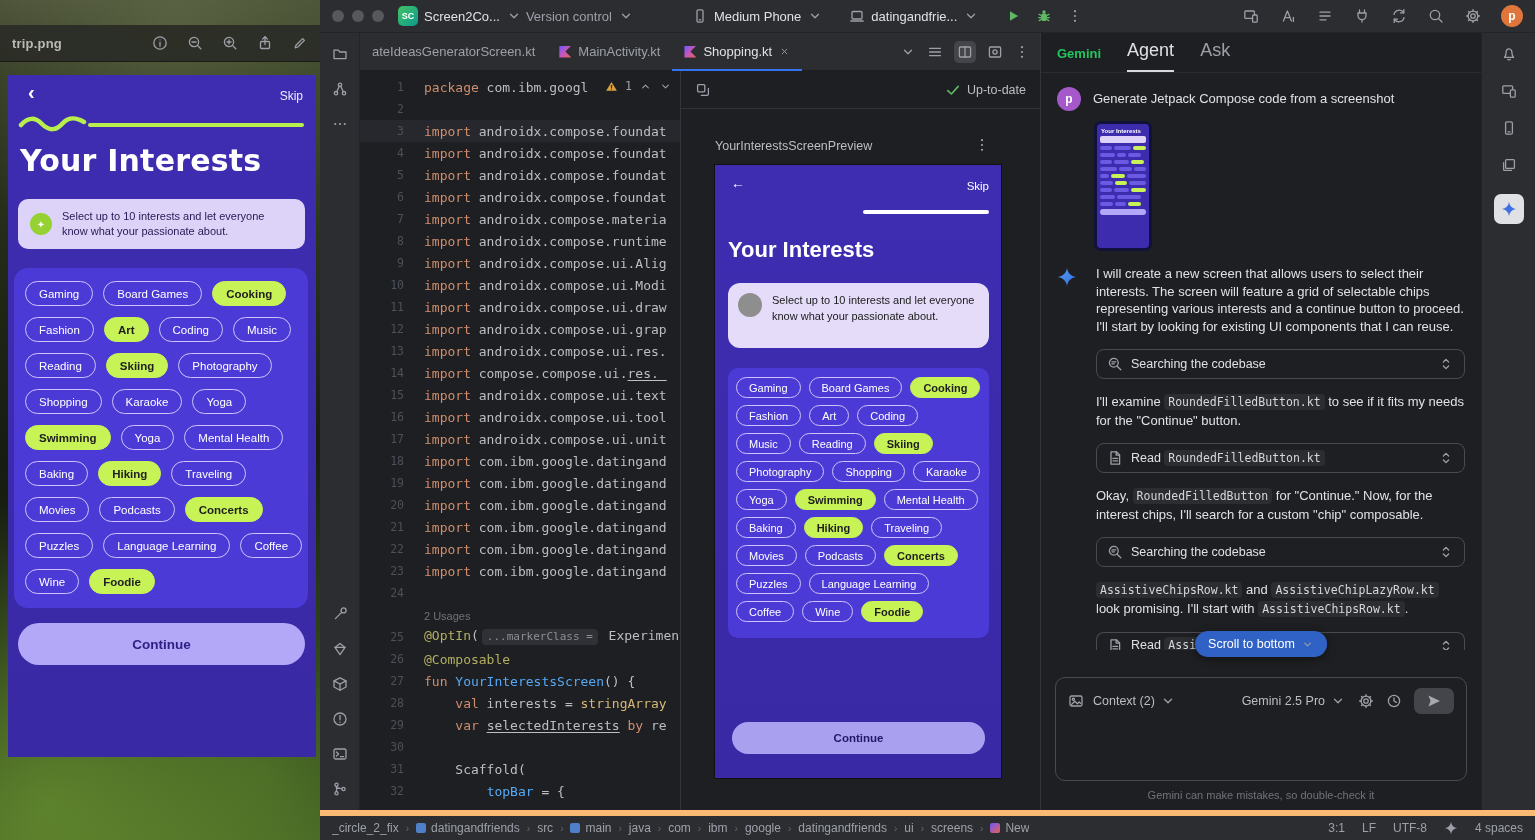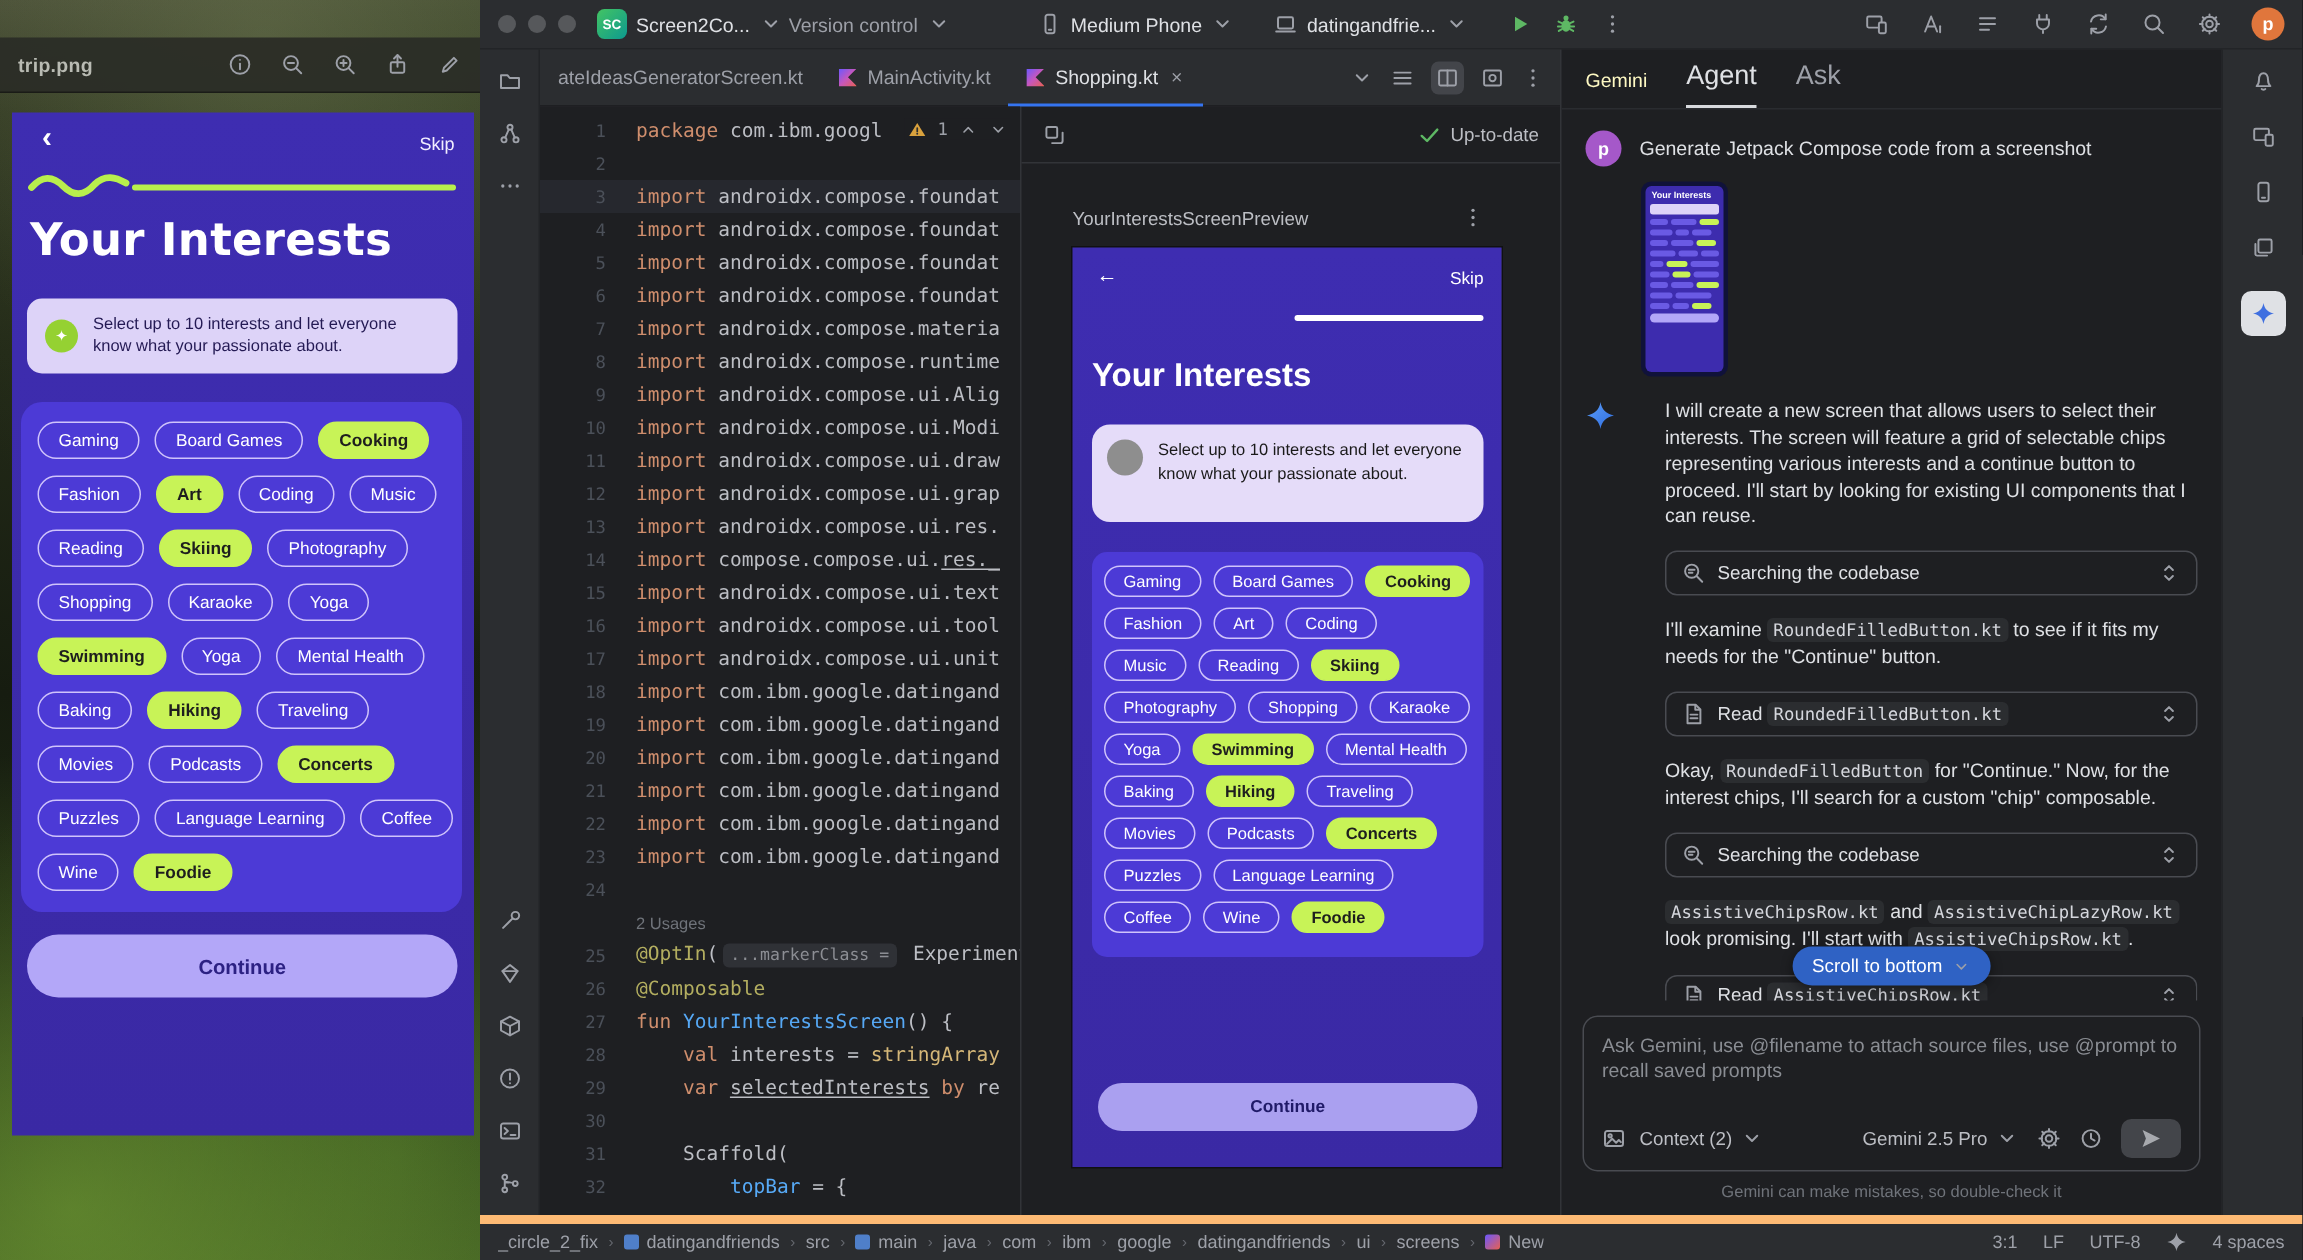--- a/index.html
+++ b/index.html
@@ -98,36 +98,36 @@
   .ph-info-circle{width:24px;height:24px;border-radius:50%;background:#8e8e8e;flex:none}
   .ph-info-text{font-size:11px;line-height:1.45;color:#1a1a1a}
   .ph-chips{position:absolute;left:13px;right:12px;top:203px;height:270px;background:#4c3ad6;border-radius:10px;padding:9px 8px;overflow:hidden}
   .ph-chips .chip-row{gap:8px;margin-bottom:7px}
   .ph-chips .chip{height:21px;font-size:11px;padding:0 12px;border-width:1px;border-radius:12px}
   .ph-continue{position:absolute;left:17px;right:16px;top:557px;height:32px;background:#aaa0f0;border-radius:17px;color:#201a68;font-size:11.5px;font-weight:700;display:flex;align-items:center;justify-content:center}
 
   
   .gemini{width:441px;flex:none;background:#1e1f22;border-left:1px solid #323438;display:flex;flex-direction:column;min-width:0}
   .gm-header{height:40px;flex:none;display:flex;align-items:flex-end;gap:26px;padding:0 16px;border-bottom:1px solid #2a2c30}
-  .gm-title{color:#fef9c3;font-weight:400;font-size:13px;padding-bottom:11px}
+  .gm-title{color:#22c55e;font-weight:700;font-size:13px;padding-bottom:11px}
   .gm-tab{color:#9da0a8;font-size:18px;padding-bottom:11px;cursor:default}
   .gm-tab.active{color:#dfe1e5;border-bottom:2px solid #d8dade;padding-bottom:9px}
   .gm-chat{flex:1;position:relative;overflow:hidden;padding:0 16px;min-height:0}
   .gm-user{display:flex;gap:12px;align-items:flex-start;margin-top:14px}
   .gm-avatar{width:24px;height:24px;border-radius:50%;background:#a558c9;color:#fff;font-size:12px;font-weight:700;display:flex;align-items:center;justify-content:center;flex:none}
   .gm-user-text{color:#dfe1e5;font-size:13px;padding-top:4px}
   .gm-thumb{margin:10px 0 14px 37px;width:58px;height:130px;border-radius:7px;background:#10123a;padding:3px}
   .gm-thumb-screen{width:100%;height:100%;background:#3d2cae;border-radius:4px;padding:3px;overflow:hidden}
   .tb-mini-title{color:#fff;font-size:6px;font-weight:700;margin:1px 0 2px 1px;white-space:nowrap}
   .tb-mini-info{height:7px;background:#ddd3f8;border-radius:2px;margin-bottom:3px}
   .tb-mini-row{display:flex;gap:2px;margin-bottom:3px}
   .tb-pill{height:4px;border-radius:2px;background:#6a5ae4}
   .tb-pill.sel{background:#c8f357}
   .tb-mini-btn{height:6px;background:#b3a7f8;border-radius:3px;margin-top:3px}
-  .gm-msg{display:flex;gap:31px;margin-top:14px}
+  .gm-msg{display:flex;gap:17px;margin-top:14px}
   .gm-star{flex:none;width:22px;padding-top:2px}
   .gm-body{flex:1;min-width:0}
   .gm-p{color:#dfe1e5;font-size:13px;line-height:17.5px;margin:0 0 14px 0}
   code.inline{font-family:"DejaVu Sans Mono",monospace;font-size:11.5px;background:#2b2d30;border-radius:4px;padding:1px 4px;color:#d5d7dd;white-space:nowrap}
   .gm-card{height:30px;border:1px solid #494b51;border-radius:8px;display:flex;align-items:center;gap:8px;padding:0 10px;margin:0 0 14px 0;color:#dfe1e5;font-size:12.5px}
   .gm-card .uf{margin-left:auto}
   .gm-card.partial{height:18px;margin-bottom:0;border-bottom:none;border-radius:8px 8px 0 0;align-items:flex-start;padding-top:5px;overflow:hidden}
   .gm-scroll{position:absolute;left:50%;transform:translateX(-50%);bottom:10px;background:#2f62c4;color:#fff;font-size:12.5px;padding:6px 13px;border-radius:15px;display:flex;gap:6px;align-items:center;box-shadow:0 2px 8px rgba(0,0,0,.45);z-index:3}
   .gm-scroll svg{width:13px;height:13px}
   .gm-inputwrap{flex:none;padding:10px 14px 0 14px}
@@ -830,21 +830,20 @@
             <span>Scroll to bottom</span>
             <span class="ic">
                 <svg viewBox="0 0 16 16" width="16" height="16" fill="none" stroke="#9da0a8" stroke-width="1.3" stroke-linecap="round" stroke-linejoin="round">
                   <polyline points="4.5,6.2 8,9.7 11.5,6.2"></polyline>
                 </svg>
               </span>
           </div>
         </div>
         <div class="gm-inputwrap">
           <div class="gm-input">
-            <div class="gm-placeholder">Ask Gemini, use @filename to attach source files, use @prompt to recall saved prompts</div>
             <div class="gm-inrow">
               <span class="ic">
                   <svg viewBox="0 0 16 16" width="16" height="16" fill="none" stroke="#9da0a8" stroke-width="1.3" stroke-linecap="round" stroke-linejoin="round">
                     <rect x="2" y="3" width="12" height="10" rx="1.5"></rect>
                     <circle cx="5.4" cy="6.2" r="1.1"></circle>
                     <path d="M3.4,11.6 L6.8,8.2 L9.4,10.8 L11.2,9 L12.6,10.4"></path>
                   </svg>
                 </span>
               <span style="display:inline-flex;align-items:center;gap:5px">
                 <span>Context (2)</span>

